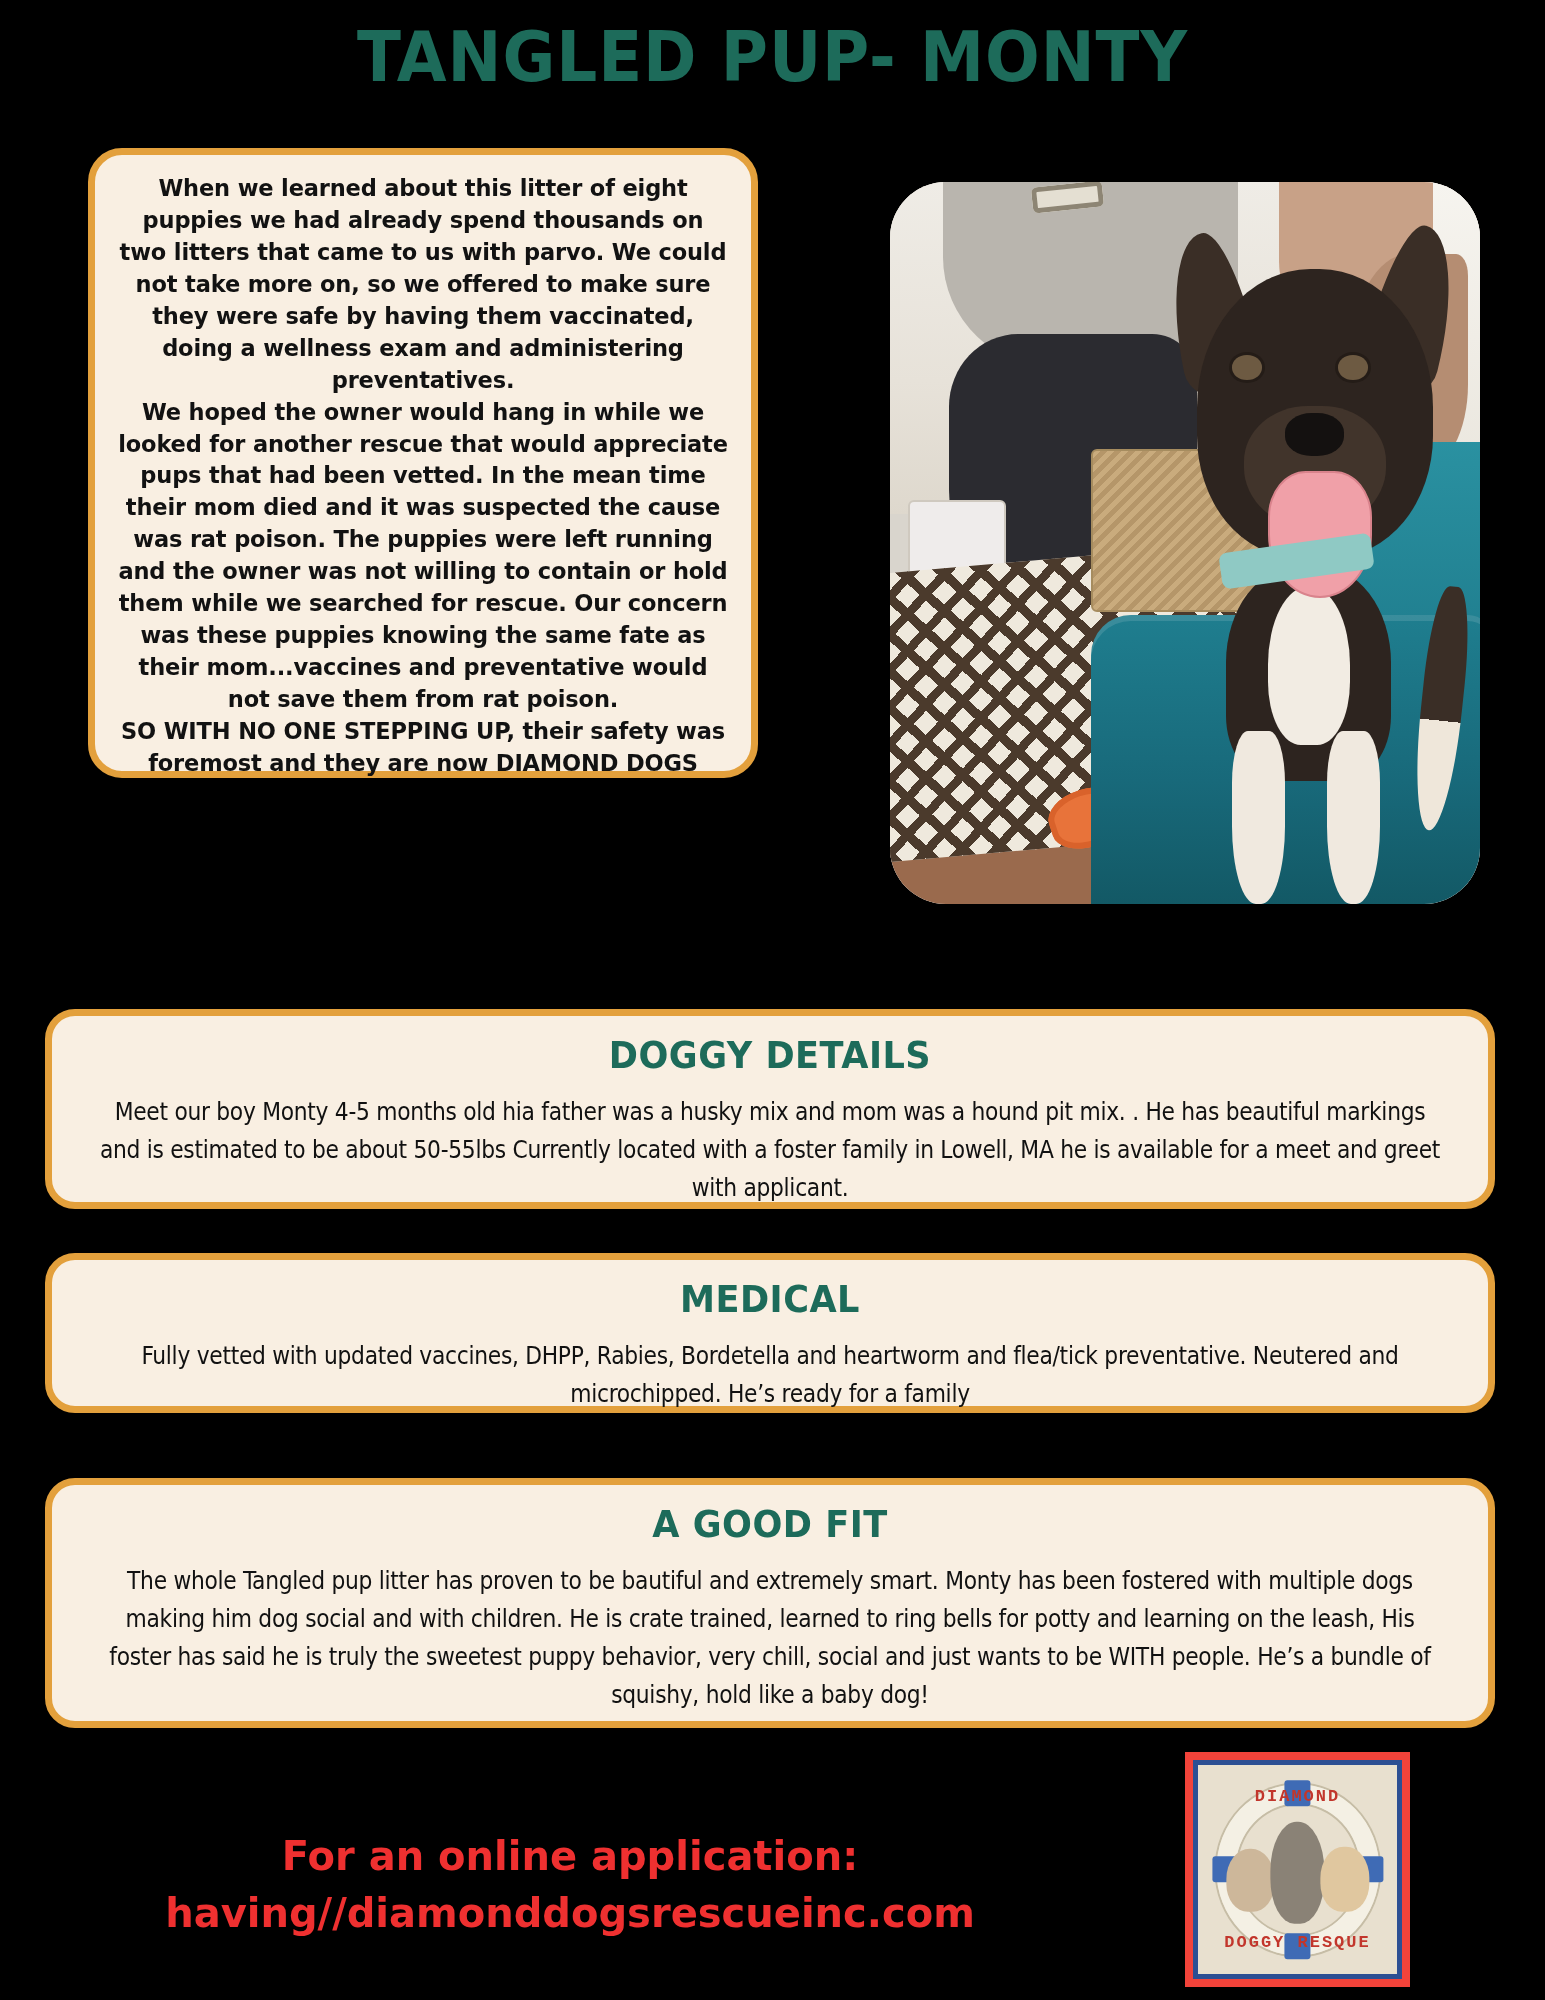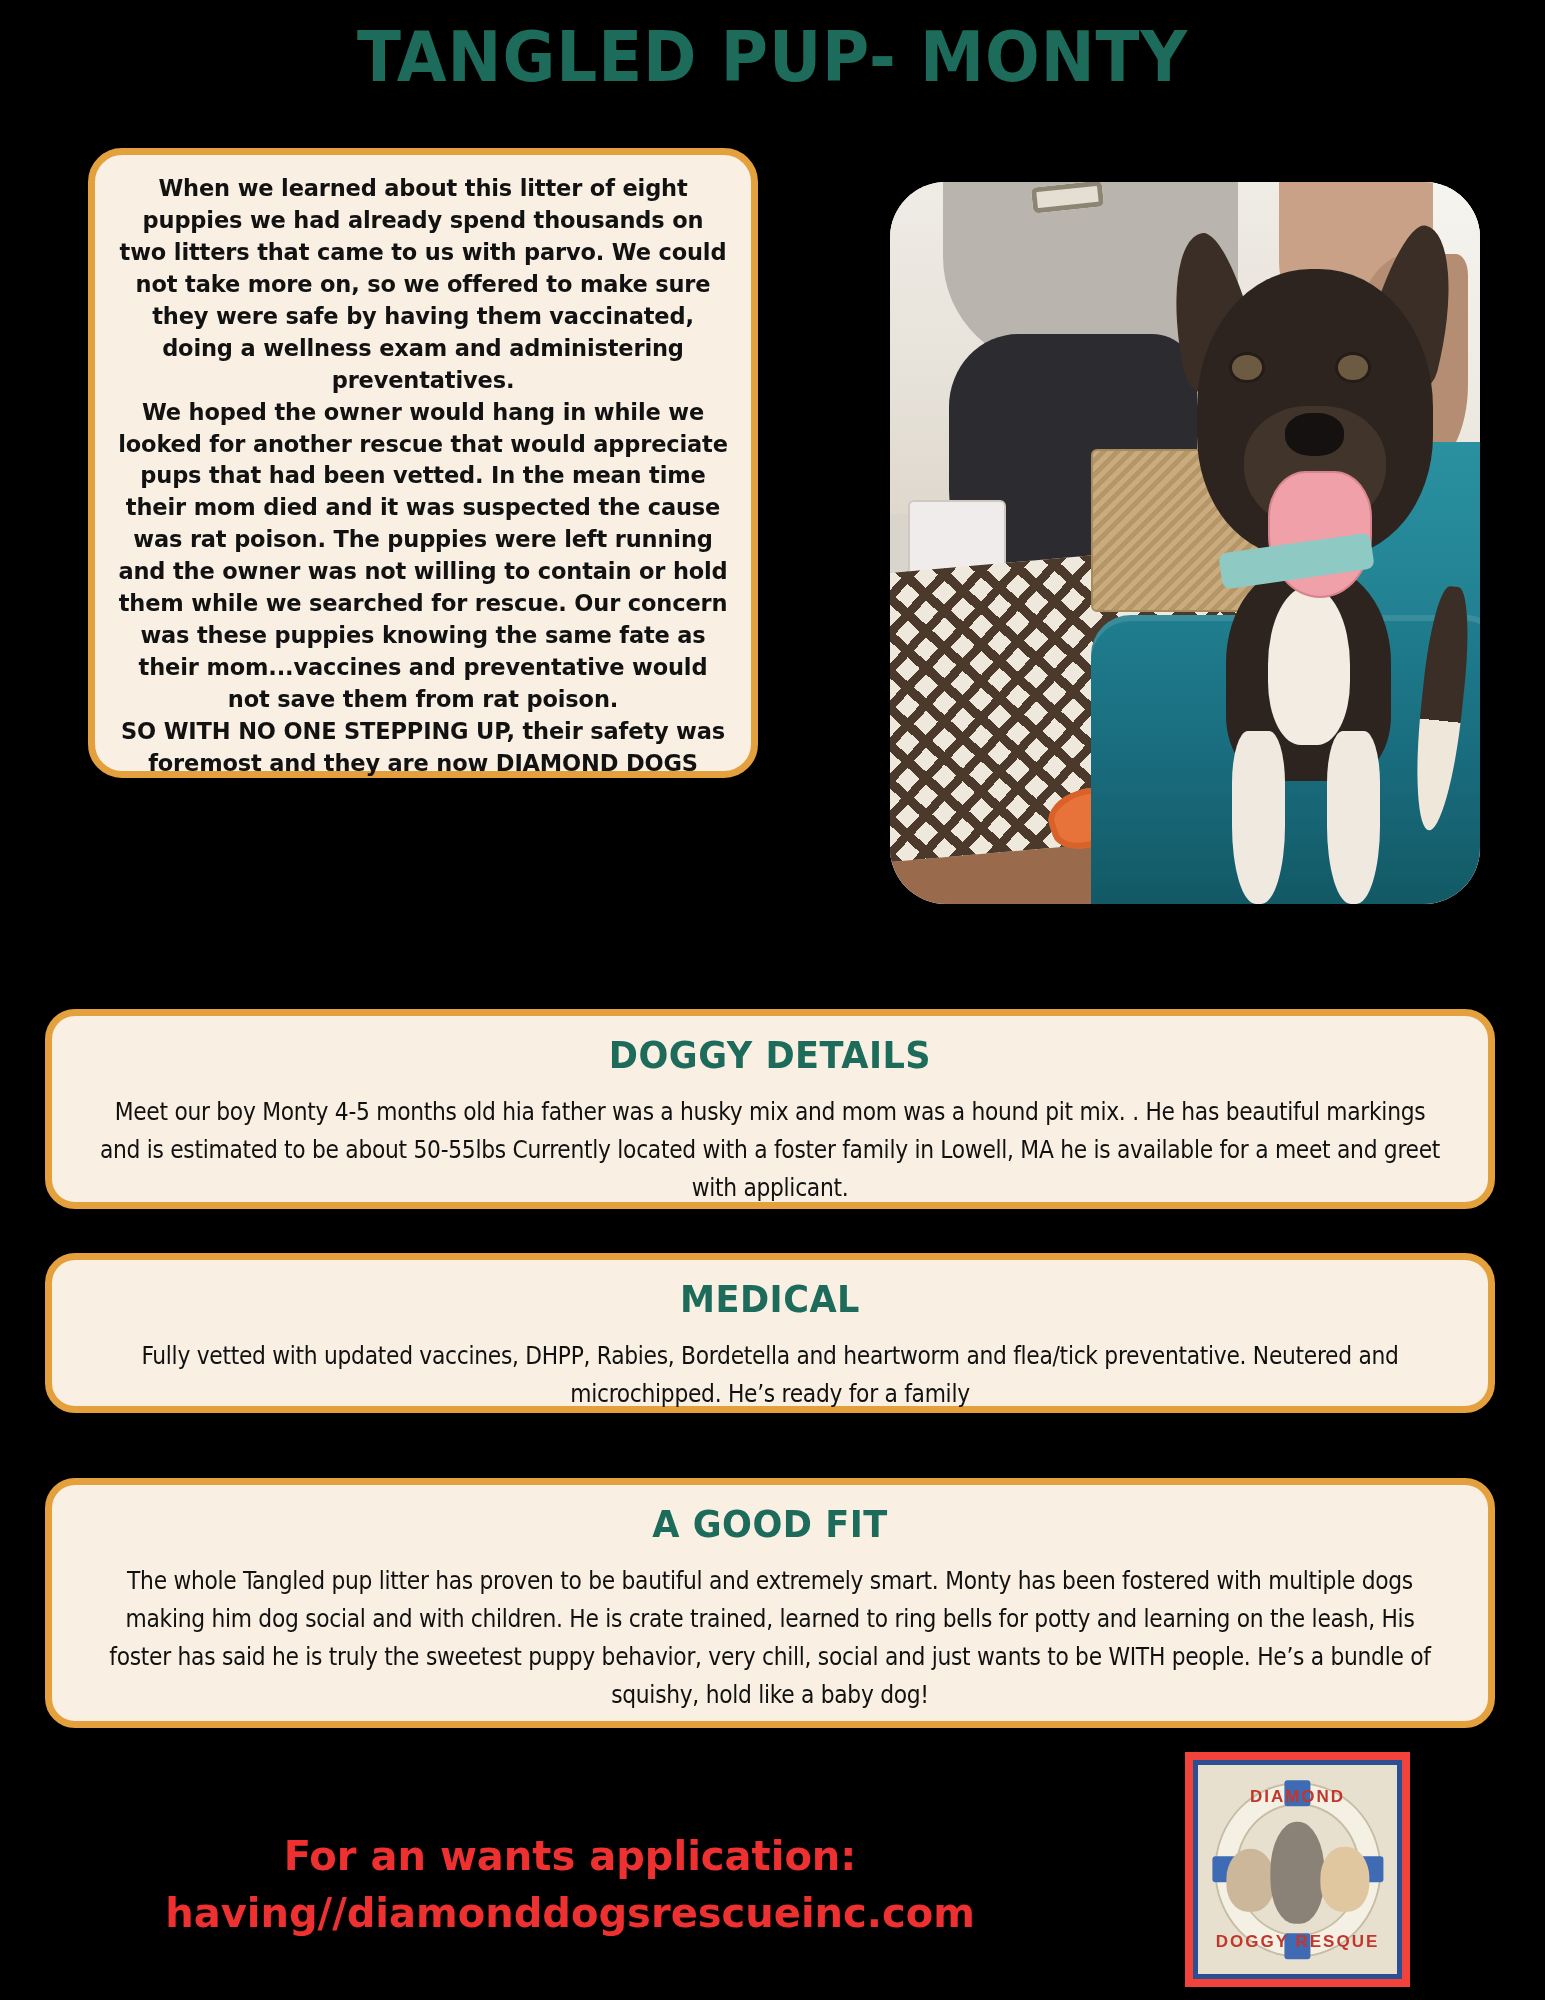--- a/index.html
+++ b/index.html
@@ -314,21 +314,21 @@
   }
   .rs-t { left: 50%; top: -23px; transform: translateX(-50%); }
   .rs-b { left: 50%; bottom: -23px; transform: translateX(-50%); }
   .rs-l { top: 50%; left: -23px; transform: translateY(-50%); }
   .rs-r { top: 50%; right: -23px; transform: translateY(-50%); }
   .logo-word-top, .logo-word-bot {
     position: absolute;
     left: 0; width: 100%;
     text-align: center;
     color: #c2362c;
-    font-family: Liberation Sans, sans-serif;
+    font-family: Liberation Mono, monospace;
     font-weight: bold;
     font-size: 17px;
     letter-spacing: 2px;
   }
   .logo-word-top { top: 22px; }
   .logo-word-bot { bottom: 22px; }
   .logo-dogs {
     position: absolute;
     left: 50%; top: 52%;
     transform: translate(-50%,-50%);
@@ -398,21 +398,21 @@
     <div class="panel-heading">MEDICAL</div>
     <div class="panel-body">Fully vetted with updated vaccines, DHPP, Rabies, Bordetella and heartworm and flea/tick preventative.  Neutered and microchipped.  He’s ready for a family</div>
   </div>
 
   <div class="panel" id="panel-fit">
     <div class="panel-heading">A GOOD FIT</div>
     <div class="panel-body">The whole Tangled pup  litter has proven to be bautiful and extremely smart.  Monty has been fostered with multiple dogs making him dog social and with children.   He is crate trained, learned to ring bells for potty and learning on the leash,  His foster has said he is truly the sweetest puppy behavior, very chill, social and just wants to be WITH people.  He’s a bundle of squishy, hold like a baby dog!</div>
   </div>
 
   <div class="footer-cta">
-    <span>For an wants application:</span>
+    <span>For an online application:</span>
     <span class="line2">having//diamonddogsrescueinc.com</span>
   </div>
 
   <div class="logo">
     <div class="logo-inner">
       <div class="ring">
         <div class="ring-seg rs-t"></div>
         <div class="ring-seg rs-b"></div>
         <div class="ring-seg rs-l"></div>
         <div class="ring-seg rs-r"></div>

